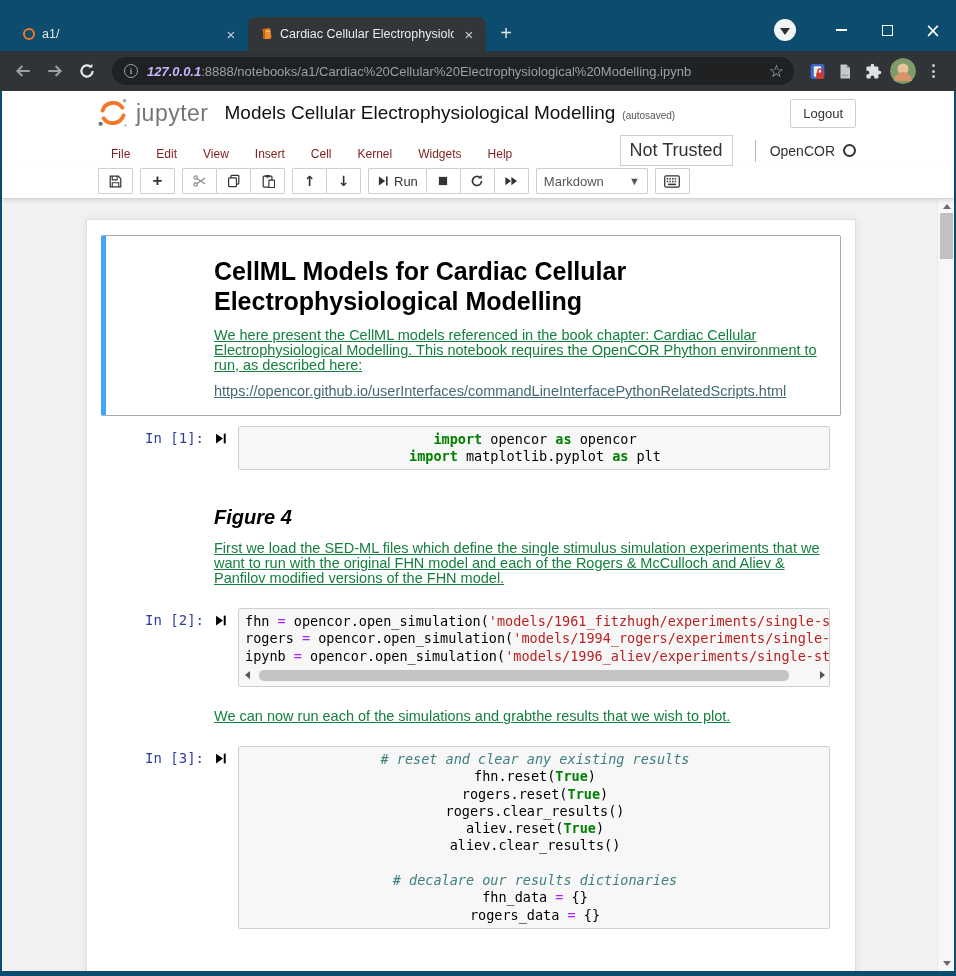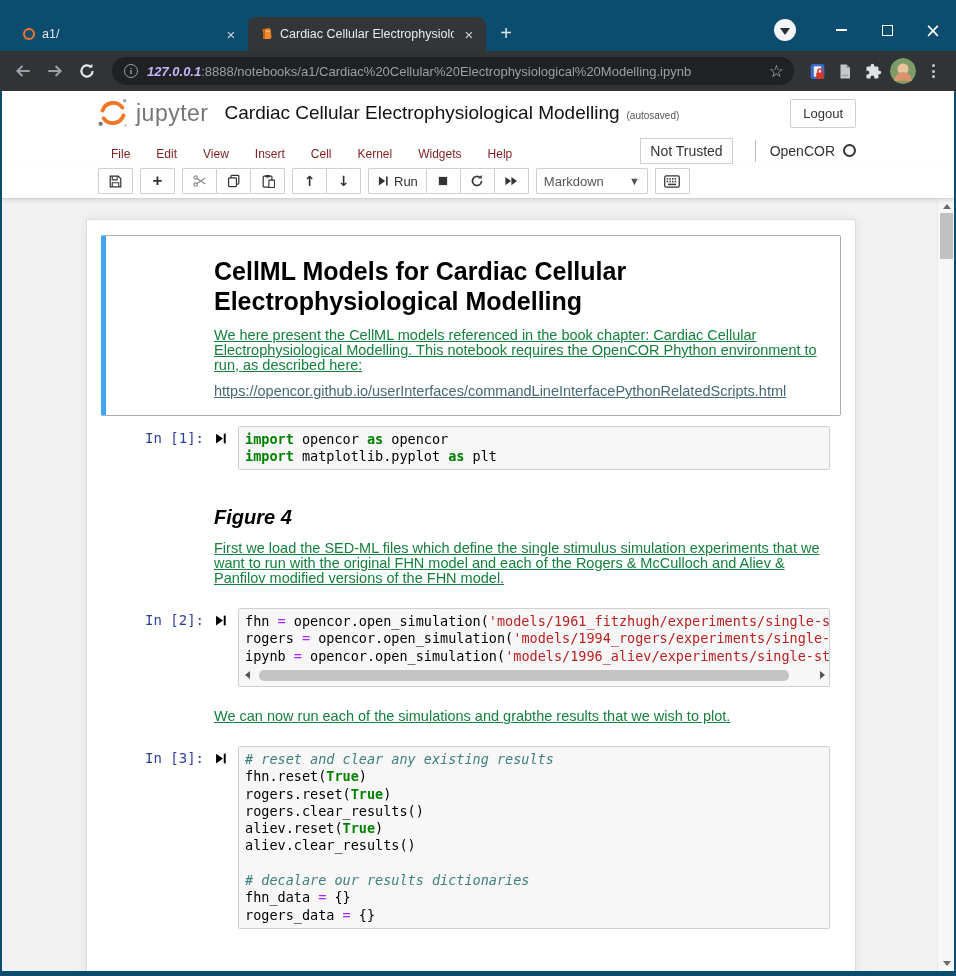--- a/index.html
+++ b/index.html
@@ -49,21 +49,21 @@
   .jlogo-text { font-size:23px; color:#767677; margin-left:6px; letter-spacing:0.5px; }
   .jtitle { font-size:19px; color:#111; margin-left:16px; white-space:nowrap; }
   .autosaved { font-size:10px; color:#555; margin-left:7px; margin-top:4px; }
   .logout { margin-left:auto; border:1px solid #cfcfcf; border-radius:2px; background:#fff; padding:6px 12px; font-size:13px; color:#333; }
 
   
   .menubar { height:31px; display:flex; align-items:center; padding:0 98px 0 96px; flex:none; }
   .menu-items { display:flex; }
   .menu-item { padding:4px 13px; font-size:12px; color:#7f1d1d;margin-top:6px; }
   .menu-right { margin-left:auto; display:flex; align-items:center; }
-  .not-trusted { border:1px solid #cfcfcf; padding:4px 9px; font-size:14px; color:#333; background:#fff;margin-left:12px; }
+  .not-trusted { border:1px solid #cfcfcf; padding:4px 9px; font-size:18px; color:#333; background:#fff;margin-left:12px; }
   .mdivider { width:1px; height:22px; background:#bbb; margin:0 14px 0 22px; }
   .kernel-name { font-size:14px; color:#333; }
   .kernel-ind { width:13px; height:13px; border:2px solid #333; border-radius:50%; margin-left:8px; }
 
   
   .toolbar { height:33px; background:#fff; display:flex; align-items:flex-start; padding:2px 98px 0 96px; gap:7px; border-bottom:1px solid #d4d4d4; box-shadow:0 2px 4px rgba(0,0,0,0.10); flex:none; position:relative; z-index:2; }
   .tgroup { display:flex; }
   .tbtn { height:26px; min-width:35px; border:1px solid #cfcfcf; background:#fff; display:flex; align-items:center; justify-content:center; padding:0 8px; color:#333; font-size:13px; border-radius:1px; }
   .tgroup .tbtn + .tbtn { margin-left:-1px; }
   .tbtn .lbl { margin-left:5px; }
@@ -78,21 +78,21 @@
 
   .cell { margin:0 14px; display:flex; }
   .cell.md { padding:6px 0; }
   .cell.code { padding:8px 0; }
   .cell.selected { border:1px solid #ababab; border-left:5px solid #42A5F5; border-radius:2px; padding:6px 0; margin-bottom:2px; }
   .gutter { width:113px; flex:none; text-align:right; padding:4px 10px 0 0; font-family:"DejaVu Sans Mono", monospace; font-size:14px; color:#303F9F; white-space:nowrap; }
   .cell.selected .gutter { width:108px; }
   .marker { width:24px; flex:none; padding-top:5px; }
   .cellbody { flex:1; min-width:0; margin-right:11px; }
 
-  .codebox { border:1px solid #cfd0d0; background:#f7f7f7; border-radius:2px; padding:4px 4px 4px 6px; font-family:"DejaVu Sans Mono", monospace; font-size:13.5px; line-height:17.3px; color:#000; overflow:hidden; }
+  .codebox { border:1px solid #cfd0d0; background:#f7f7f7; border-radius:2px; padding:4px 4px 4px 6px; font-family:"DejaVu Sans Mono", monospace; font-size:13.5px; line-height:17.3px; color:#000; overflow:hidden;text-align:center; }
   .codeline { white-space:pre; }
   .tok-kw { color:#008000; font-weight:bold; }
   .tok-str { color:#BA2121; }
   .tok-cmt { color:#408080; font-style:italic; }
   .tok-op { color:#AA22FF; }
 
   .hscroll { display:flex; align-items:center; height:13px; margin-top:4px; }
   .hs-arrow { width:0; height:0; border-top:4px solid transparent; border-bottom:4px solid transparent; flex:none; }
   .hs-left { border-right:5px solid #555; margin-right:3px; }
   .hs-right { border-left:5px solid #555; margin-left:3px; }
@@ -221,21 +221,21 @@
       <div class="jlogo">
         <svg width="34" height="34" viewBox="0 0 44 44">
           <path d="M9 27a14.5 14.5 0 0 0 26 0" fill="none" stroke="#f37726" stroke-width="5" stroke-linecap="round" transform="rotate(-8 22 22)"></path>
           <path d="M35 17a14.5 14.5 0 0 0-26 0" fill="none" stroke="#f37726" stroke-width="5" stroke-linecap="round" transform="rotate(-8 22 22)"></path>
           <circle cx="37" cy="6" r="2.2" fill="#9e9e9e"></circle>
             <circle cx="6" cy="36" r="2.8" fill="#757575"></circle>
             <circle cx="38" cy="38" r="1.6" fill="#bdbdbd"></circle>
         </svg>
         <span class="jlogo-text">jupyter</span>
       </div>
-      <span class="jtitle">Cardiac Cellular Electrophysiological Modelling</span>
+      <span class="jtitle">Models Cellular Electrophysiological Modelling</span>
       <span class="autosaved">(autosaved)</span>
       <button class="logout">Logout</button>
     </div>
 
     <div class="menubar">
       <div class="menu-items" id="menu">
           <div class="menu-item">File</div>
           <div class="menu-item">Edit</div>
           <div class="menu-item">View</div>
           <div class="menu-item">Insert</div>

